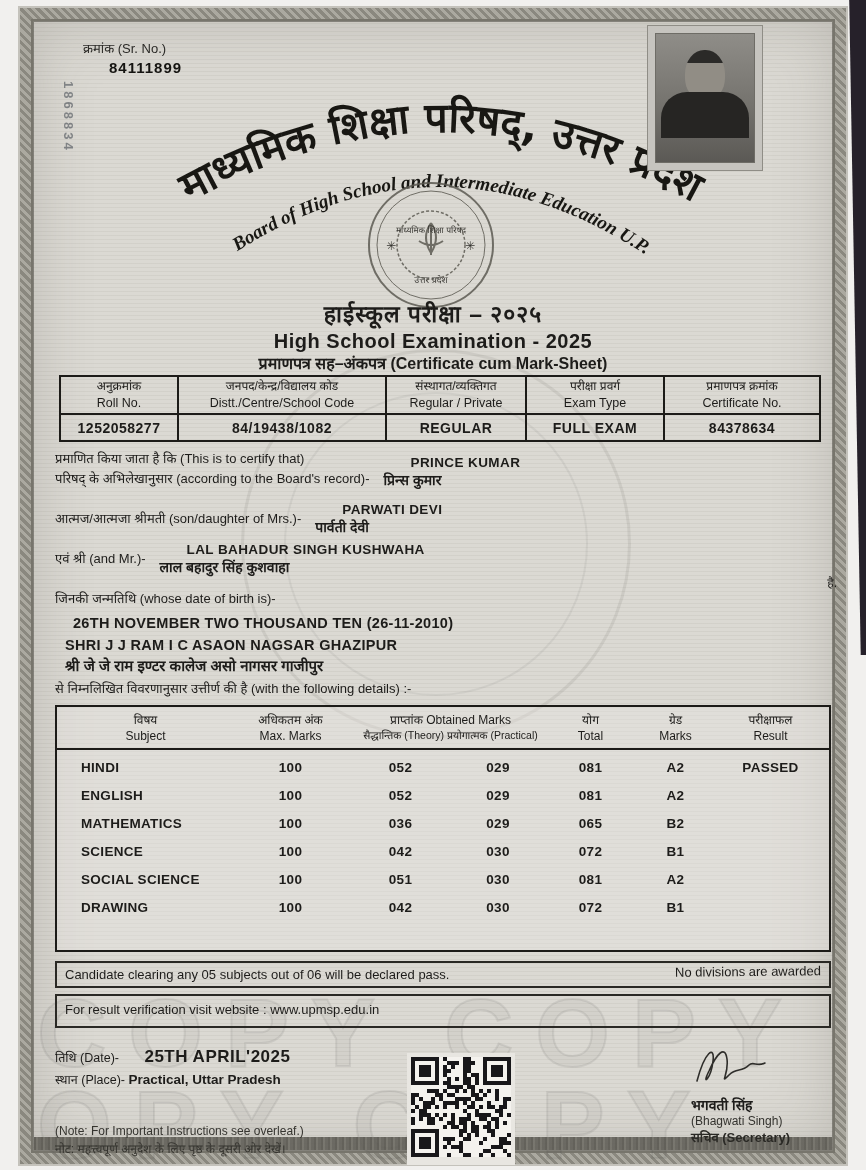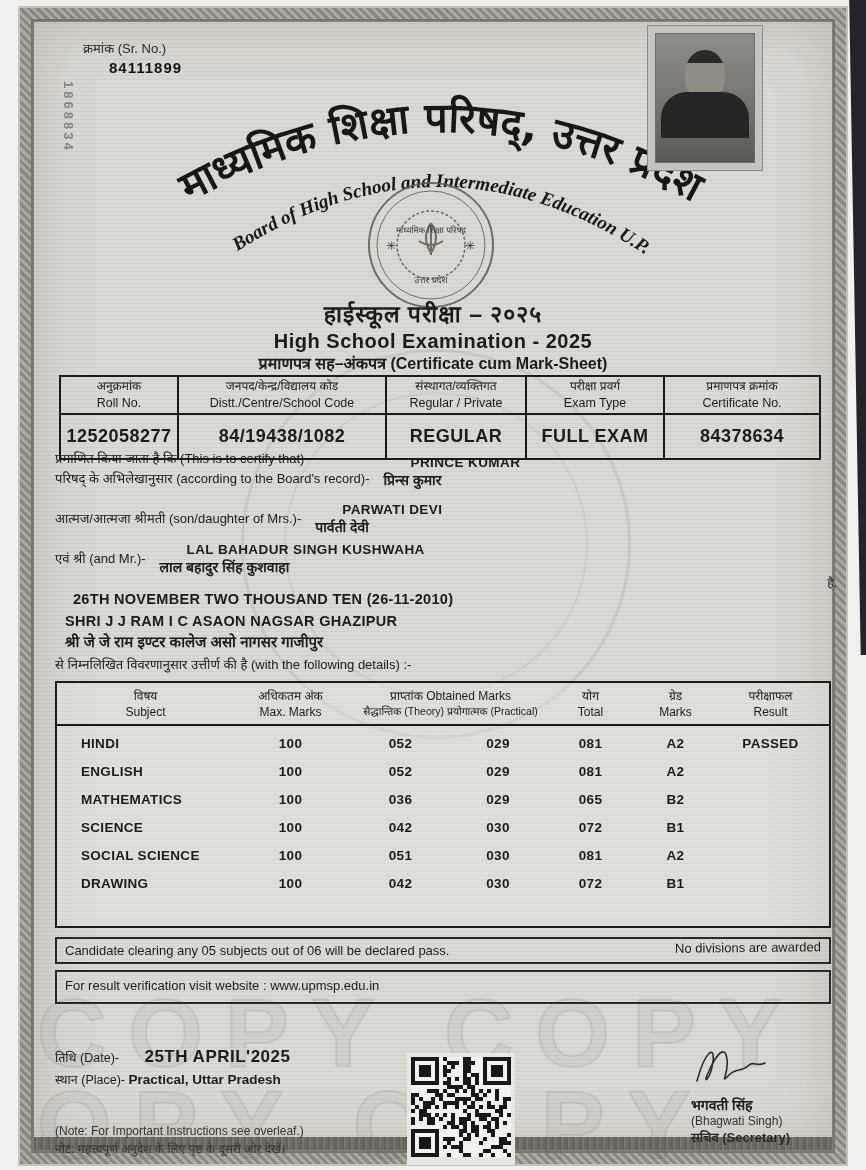--- a/index.html
+++ b/index.html
@@ -55,21 +55,21 @@
 
   .titles { position:absolute; top:281px; left:0; right:0; text-align:center; line-height:1.25; }
   .title-hi { font-size:23px; font-weight:bold; letter-spacing:1px; }
   .title-en { font-size:20px; font-weight:bold; letter-spacing:.5px; }
   .title-doc { font-size:16px; font-weight:bold; }
 
   table.info { position:absolute; top:356px; left:28px; width:762px; border-collapse:collapse; z-index:1; }
   table.info th, table.info td { border:2px solid #1c1b18; text-align:center; padding:2px 3px; }
   table.info th { font-weight:normal; font-size:12px; line-height:1.3; }
   table.info th .en { font-size:12.5px; }
-  table.info td { font-weight:bold; font-size:18px; height:45px; letter-spacing:.5px; }
+  table.info td { font-weight:bold; font-size:14px; height:27px; letter-spacing:.5px; }
 
   .bodytext { position:absolute; top:430px; left:24px; width:776px; font-size:13px; z-index:1; }
   .line { margin-bottom:2px; }
   .namerow { display:flex; align-items:flex-start; margin-bottom:6px; }
   .namestack { margin-left:14px; text-align:left; }
   .name-en { font-weight:bold; font-size:13.5px; letter-spacing:.4px;padding-left:27px; }
   .name-hi { font-weight:bold; font-size:14px; }
   .hai { position:absolute; right:-6px; top:125px; font-size:12px; }
   .dob-label { margin-top:2px; }
   .dob-value { font-weight:bold; font-size:14.5px; margin:8px 0 6px 18px; letter-spacing:.3px; }
@@ -222,20 +222,21 @@
     </div>
 
     <div class="namerow">
       <span>एवं श्री (and Mr.)-</span>
       <span class="namestack" style="transform:translateY(-7px)">
         <div class="name-en">LAL BAHADUR SINGH KUSHWAHA</div>
         <div class="name-hi">लाल बहादुर सिंह कुशवाहा</div>
       </span>
     </div>
 
+    <div class="dob-label">जिनकी जन्मतिथि (whose date of birth is)-</div>
     <div class="dob-value">26TH NOVEMBER TWO THOUSAND TEN (26-11-2010)</div>
     <div class="school-en">SHRI J J RAM I C ASAON NAGSAR GHAZIPUR</div>
     <div class="school-hi">श्री जे जे राम इण्टर कालेज असो नागसर गाजीपुर</div>
     <div class="line">से निम्नलिखित विवरणानुसार उत्तीर्ण की है (with the following details) :-</div>
 
     <div class="marks">
       <div class="mhead">
         <div class="c">
           <div>विषय</div>
           <div>Subject</div>

